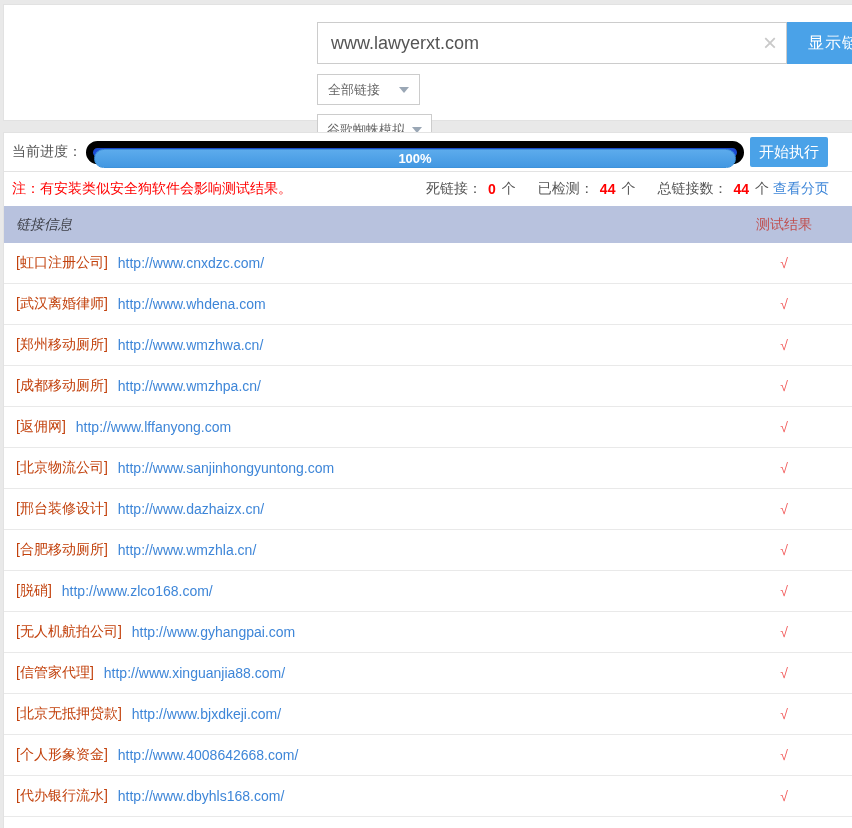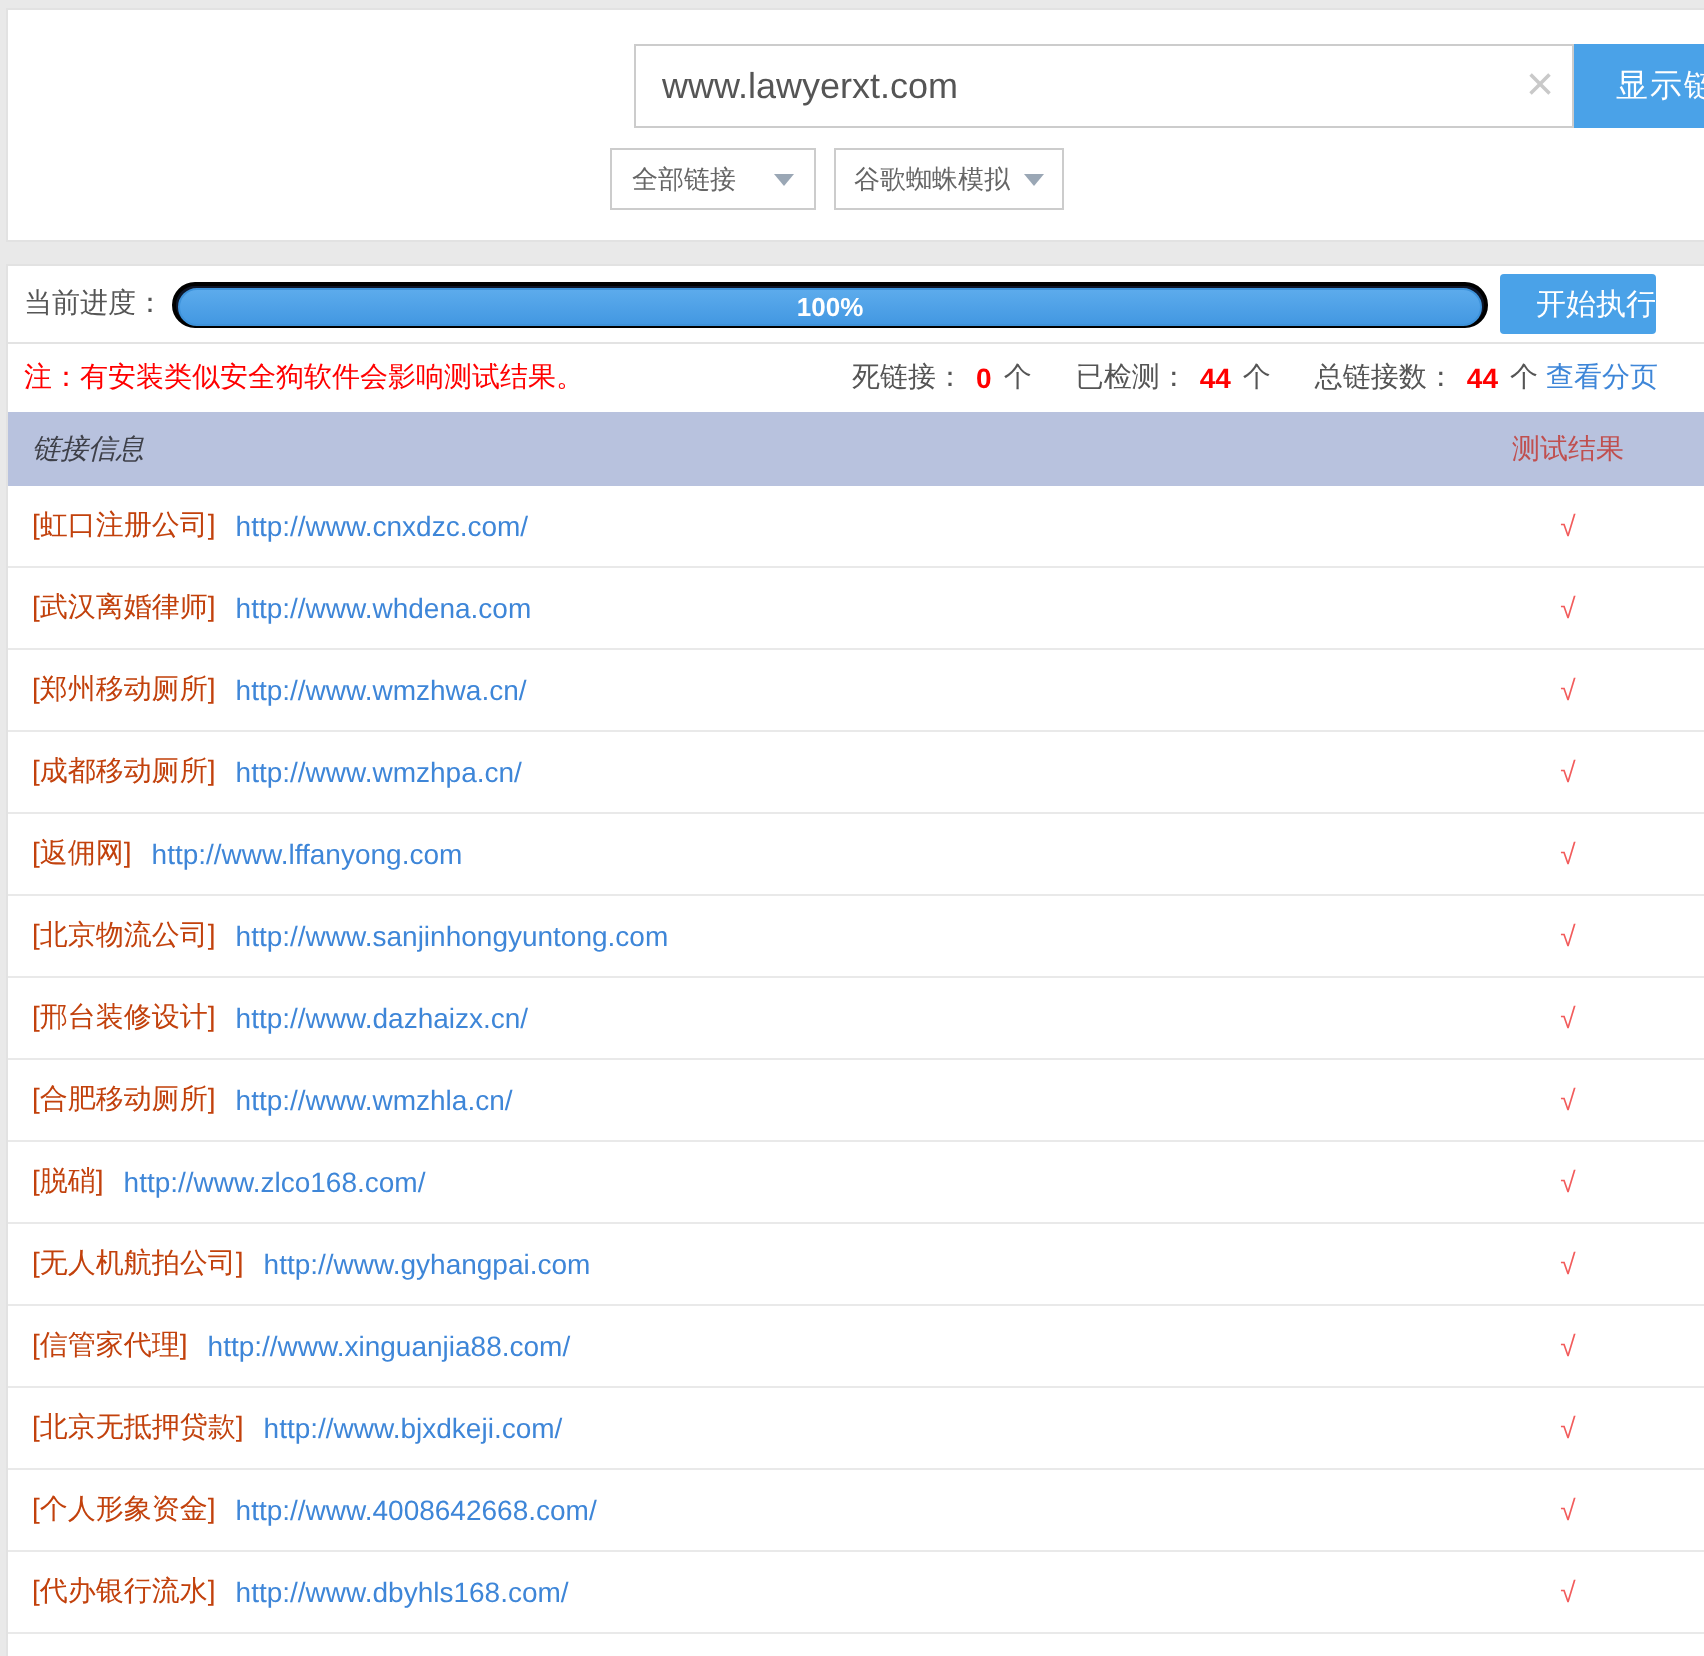--- a/index.html
+++ b/index.html
@@ -23,21 +23,21 @@
   }
   .clear-icon {
     position: absolute; right: 10px; top: 8px; font-size: 24px; color: #c9c9c9;
     font-weight: 300; cursor: pointer; line-height: 26px; user-select: none;
   }
   .show-links-btn {
     width: 110px; height: 42px; border: none; background: #4aa2e8; color: #fff;
     font-family: "Liberation Sans", sans-serif;
     font-size: 16px; cursor: pointer; letter-spacing: 1px;
   }
-  .dd-row { position: absolute; left: 301px; top: 69px; display: flex; gap: 9px; }
+  .dd-row { position: absolute; left: 313px; top: 69px; display: flex; gap: 9px; flex-direction: column; }
   .dropdown {
     height: 31px; border: 1px solid #ccc; background: #fff; display: flex;
     align-items: center; font-size: 13px; color: #666; cursor: pointer;
   }
   .dropdown.dd-all { width: 103px; padding: 0 10px; justify-content: space-between; }
   .dropdown.dd-spider { padding: 0 9px; gap: 7px; }
   .dd-arrow {
     width: 0; height: 0; border-left: 5px solid transparent;
     border-right: 5px solid transparent; border-top: 6px solid #9aa7b5;
   }
@@ -45,35 +45,34 @@
   .main-card {
     position: absolute; left: 3px; top: 132px; width: 857px; height: 700px;
     background: #fff; border: 1px solid #e2e2e2; border-bottom: none;
   }
   .progress-row {
     height: 39px; display: flex; align-items: center;
     padding: 0 31px 0 8px; border-bottom: 1px solid #e3e3e3;
   }
   .progress-label { font-size: 14px; color: #555; white-space: nowrap; }
   .progress-track {
-    width: 658px; height: 23px; margin-left: 4px; border: 2px solid #000000;
-    border-radius: 12px; background: #0f172a; padding: 1px;
+    width: 658px; height: 23px; margin-left: 4px; border: 7px solid #000000;
+    border-radius: 12px; background: #1d4ed8; padding: 1px;
     box-shadow: inset 0 1px 2px rgba(0,0,0,0.08);
   }
   .progress-fill {
     height: 19px; border-radius: 10px; border: 1px solid #3d92da;
     background: linear-gradient(#5cabec, #4398e2);
     color: #fff; font-size: 13px; font-weight: bold; text-align: center;
     line-height: 17px;
   }
   .start-btn {
     margin-left: auto; width: 78px; height: 30px; border: none; border-radius: 2px;
     background: #4aa2e8; color: #fff; font-size: 15px; cursor: pointer;
     font-family: "Liberation Sans", sans-serif;
-    text-align: right;
   }
   .status-row {
     height: 34px; display: flex; align-items: center; padding: 0 30px 0 8px;
     font-size: 14px;
   }
   .note-text { color: #ff0000; white-space: nowrap; }
   .stats { margin-left: auto; display: flex; align-items: center; gap: 4px;
     color: #555; white-space: nowrap; }
   .stat-num { color: #ff0000; font-weight: bold; padding: 0 2px; }
   .stat-gap { width: 14px; }

